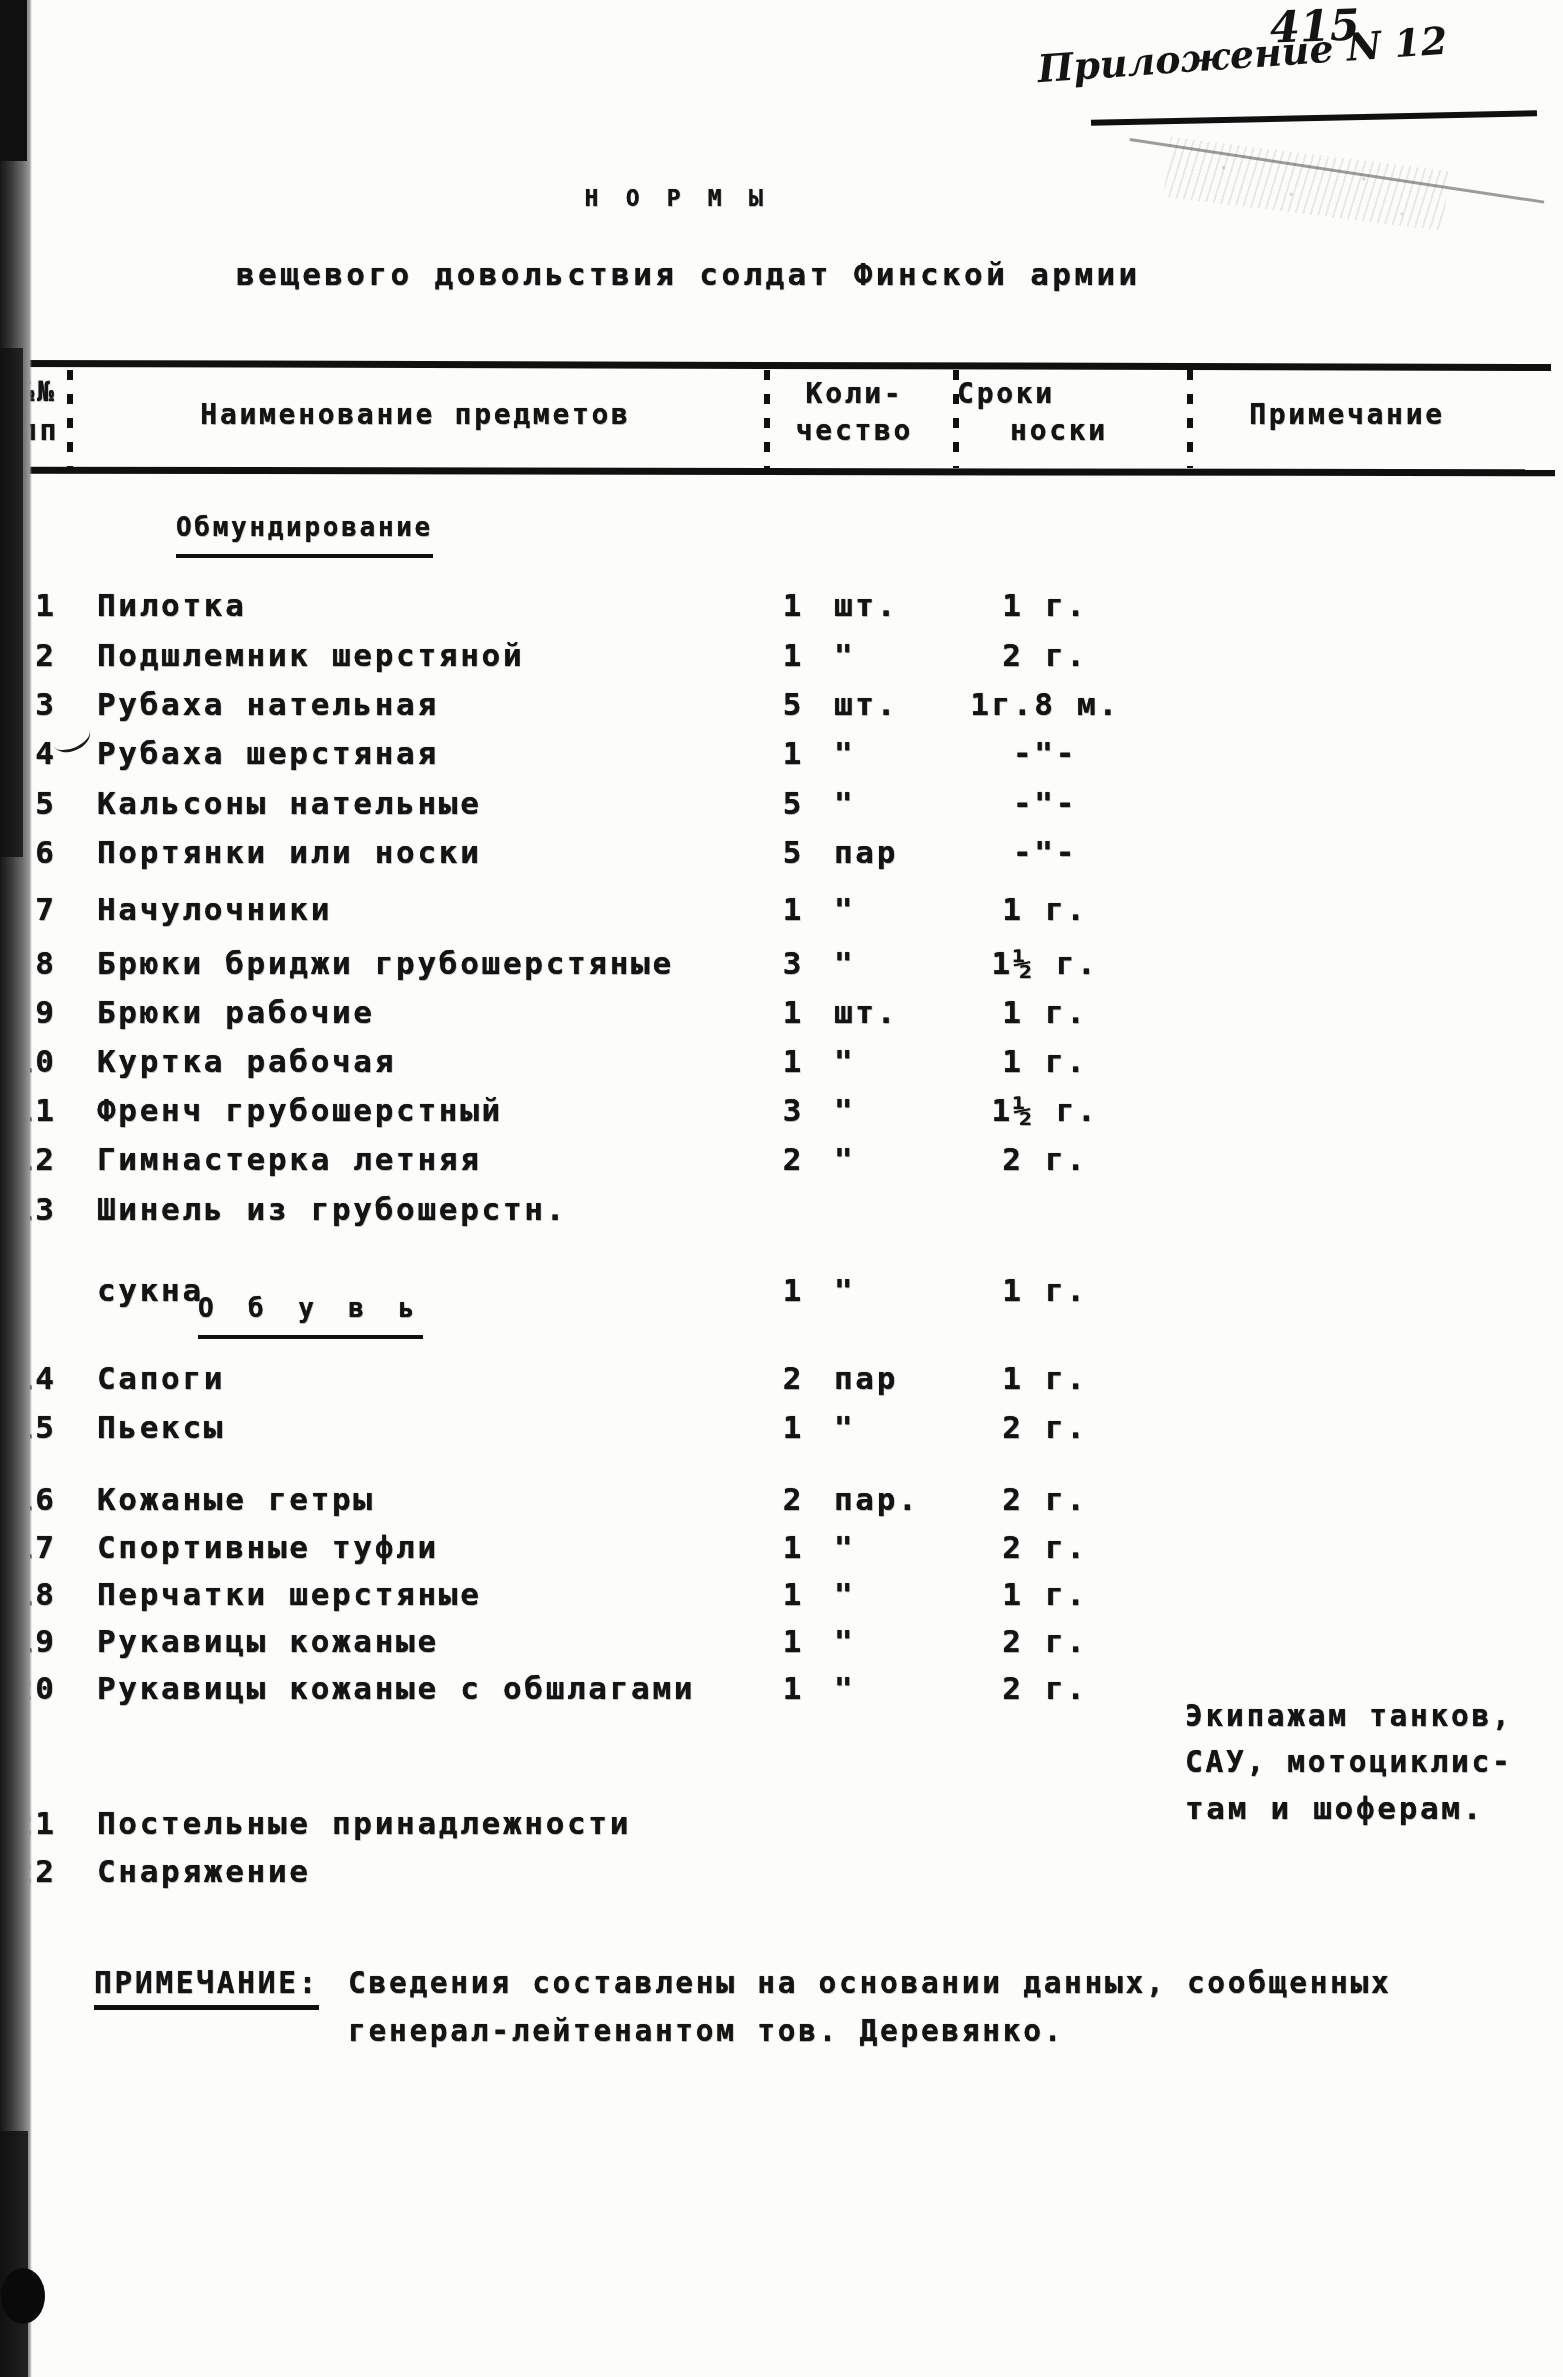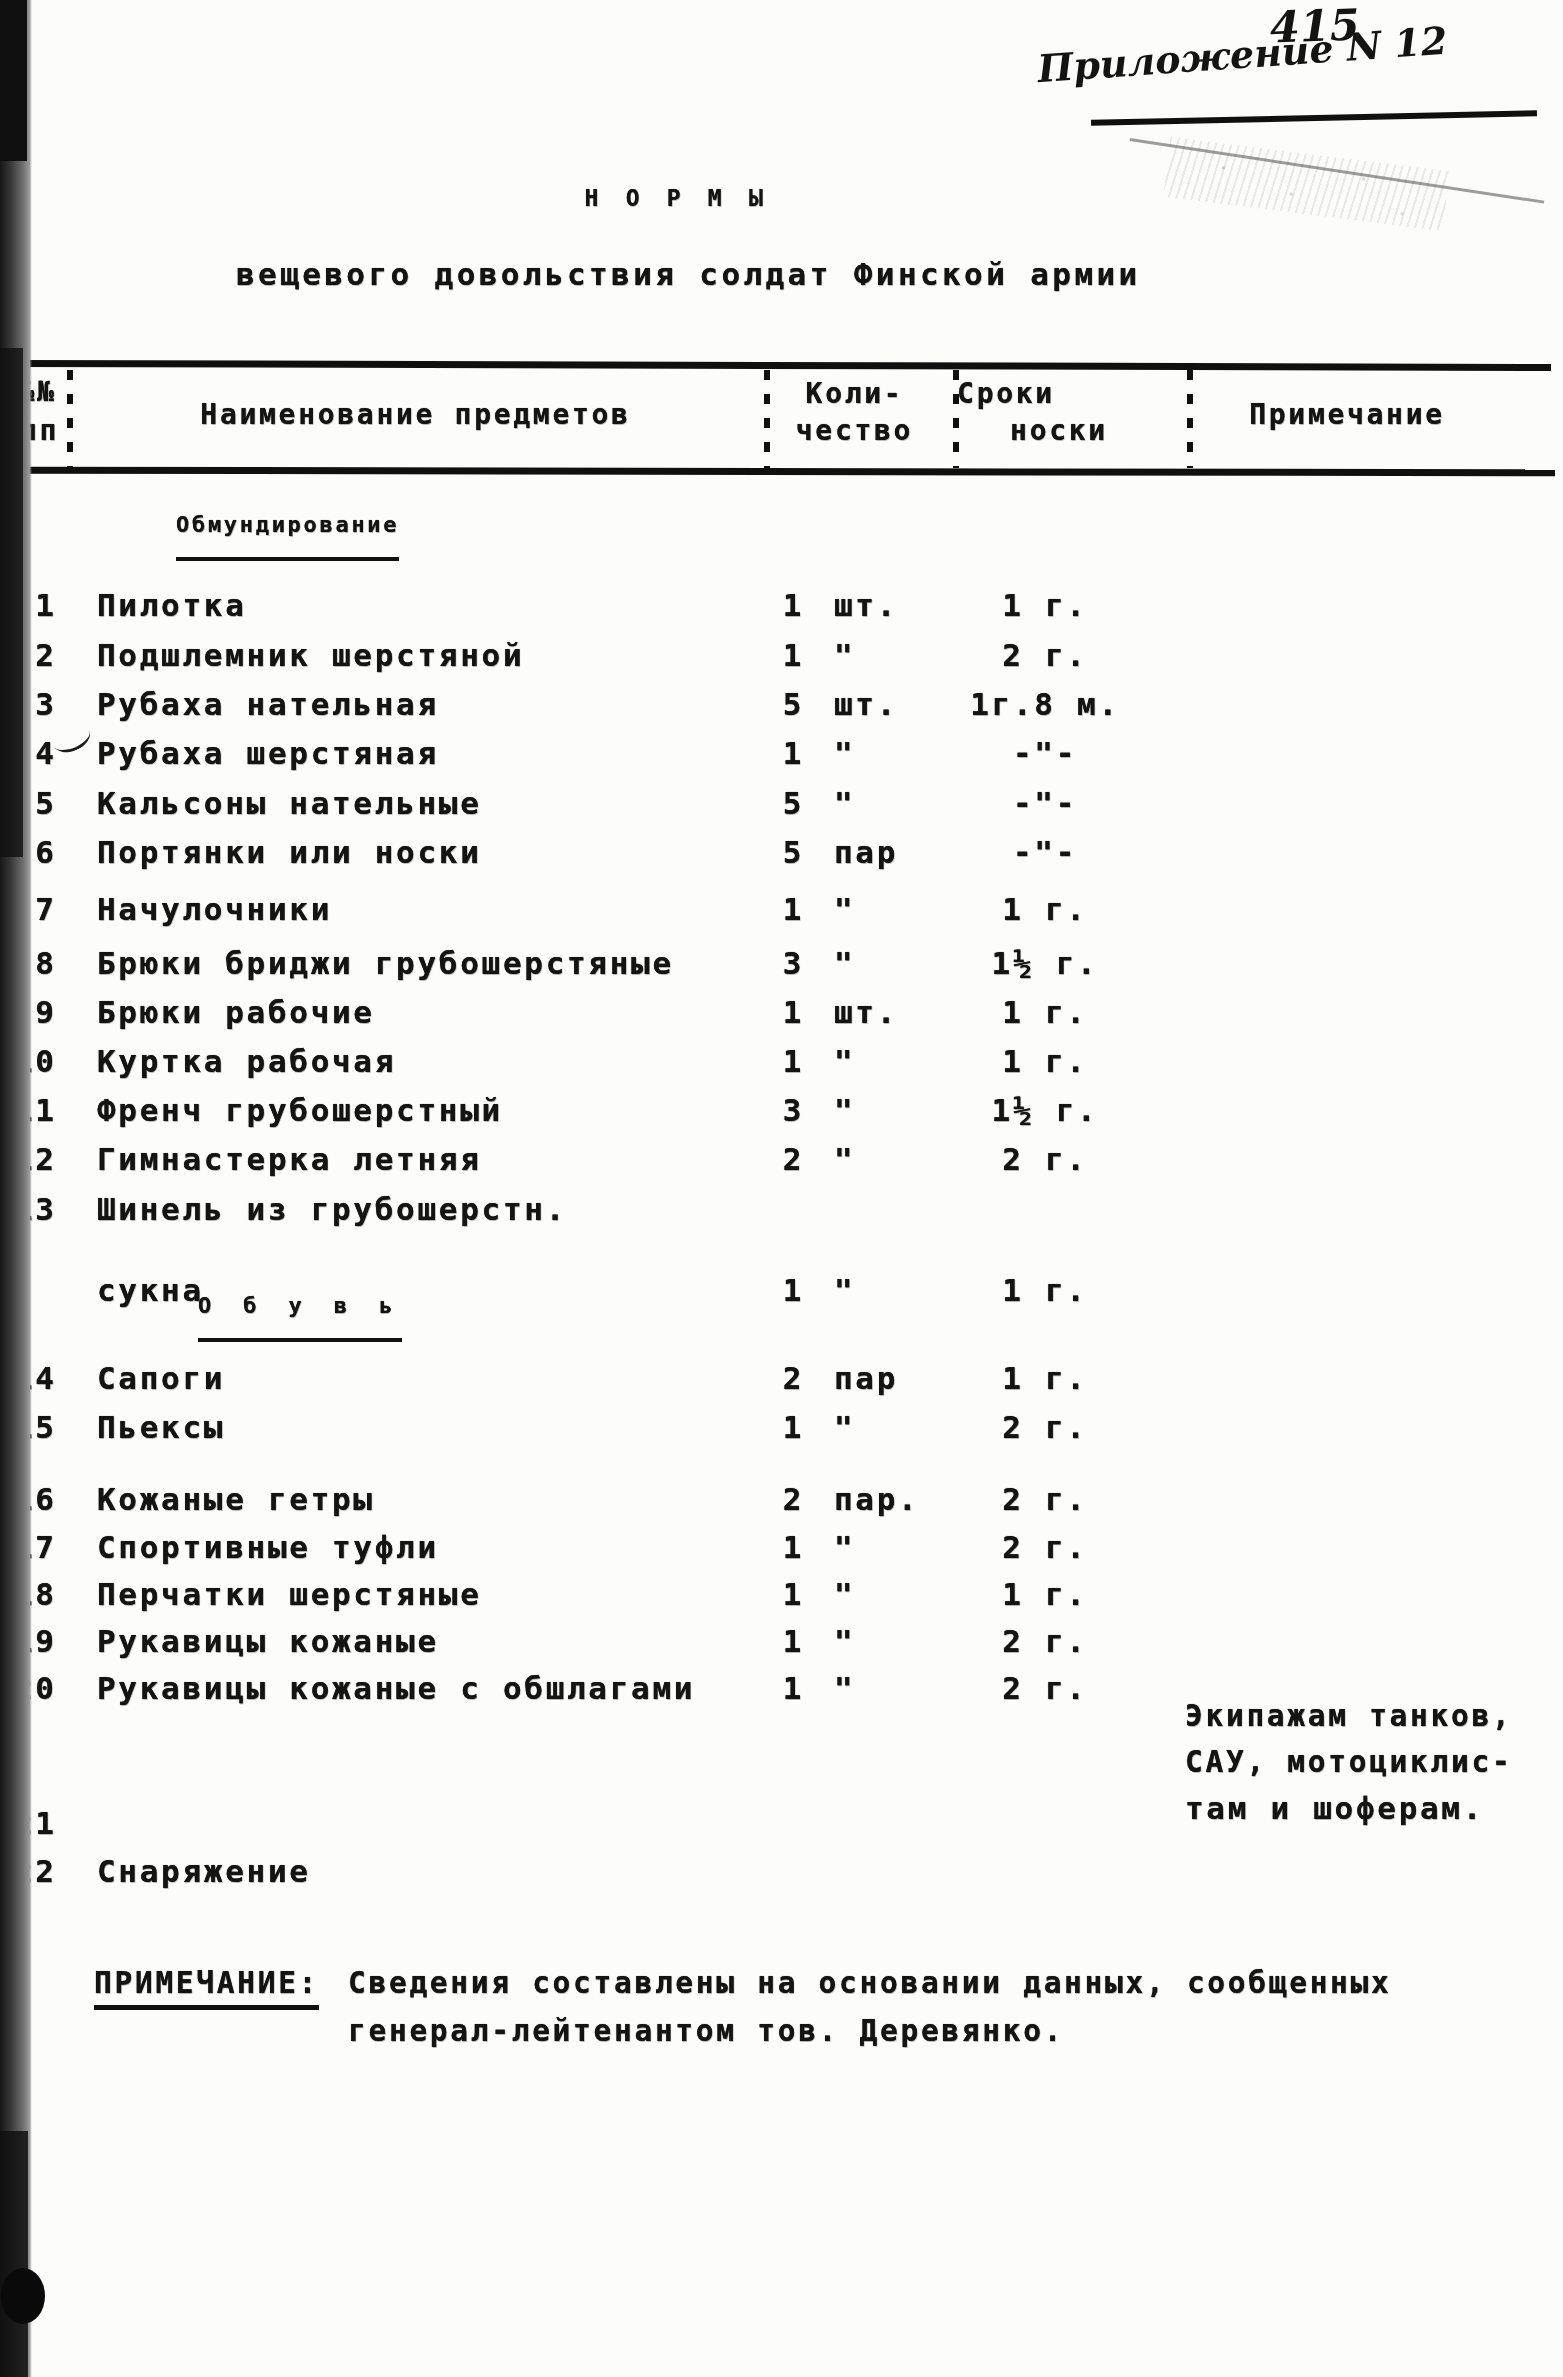--- a/index.html
+++ b/index.html
@@ -50,21 +50,21 @@
      repeating-linear-gradient(100deg, rgba(70,70,70,.18) 0 2px, transparent 2px 7.4px);
     transform:rotate(7deg);opacity:.6;
   }
   .row{position:absolute;left:0;width:1564px;height:47px;font-size:31px;}
   .cell{position:absolute;top:0;}
   .c-num{left:6.7px;width:50px;text-align:right;}
   .c-name{left:97px;}
   .c-qty{left:764px;width:40px;text-align:right;}
   .c-unit{left:834px;}
   .c-term{left:938px;width:214px;text-align:center;}
-  .sec{font-size:22px;border-bottom:4.7px solid #101010;padding-bottom:20px;}
+  .sec{font-size:26px;border-bottom:4.7px solid #101010;padding-bottom:12px;}
   .hdr{font-size:28px;}
   .hdr-c{text-align:center;}
   .penmark{position:absolute;border-bottom:3.4px solid #1c1c1c;border-radius:50%;z-index:2;}
 </style>
 </head>
 <body>
 
 <div class="page">
 
   <div class="edge-band"></div>
@@ -250,20 +250,21 @@
     <span class="typed cell c-unit">"</span>
     <span class="typed cell c-term">2 г.</span>
   </div>
 
   <div class="typed" style="left:1185px;top:1699px;font-size:29.5px;">Экипажам танков,</div>
   <div class="typed" style="left:1185px;top:1745px;font-size:29.5px;">САУ, мотоциклис-</div>
   <div class="typed" style="left:1185px;top:1790px;font-size:31px;">там и шоферам.</div>
 
   <div class="row" style="top:1805px">
     <span class="typed cell c-num">21</span>
+    <span class="typed cell c-name">Постельные принадлежности</span>
   </div>
   <div class="row" style="top:1853px">
     <span class="typed cell c-num">22</span>
     <span class="typed cell c-name">Снаряжение</span>
   </div>
 
   <div class="typed" style="left:94px;top:1966px;font-size:29.5px;border-bottom:5.4px solid #101010;padding-bottom:5.4px;">ПРИМЕЧАНИЕ:</div>
   <div class="typed" style="left:348px;top:2014px;font-size:29.5px;">генерал-лейтенантом тов. Деревянко.</div>
   <div class="typed" style="left:348px;top:1966px;font-size:29.5px;">Сведения составлены на основании данных, сообщенных</div>
 

